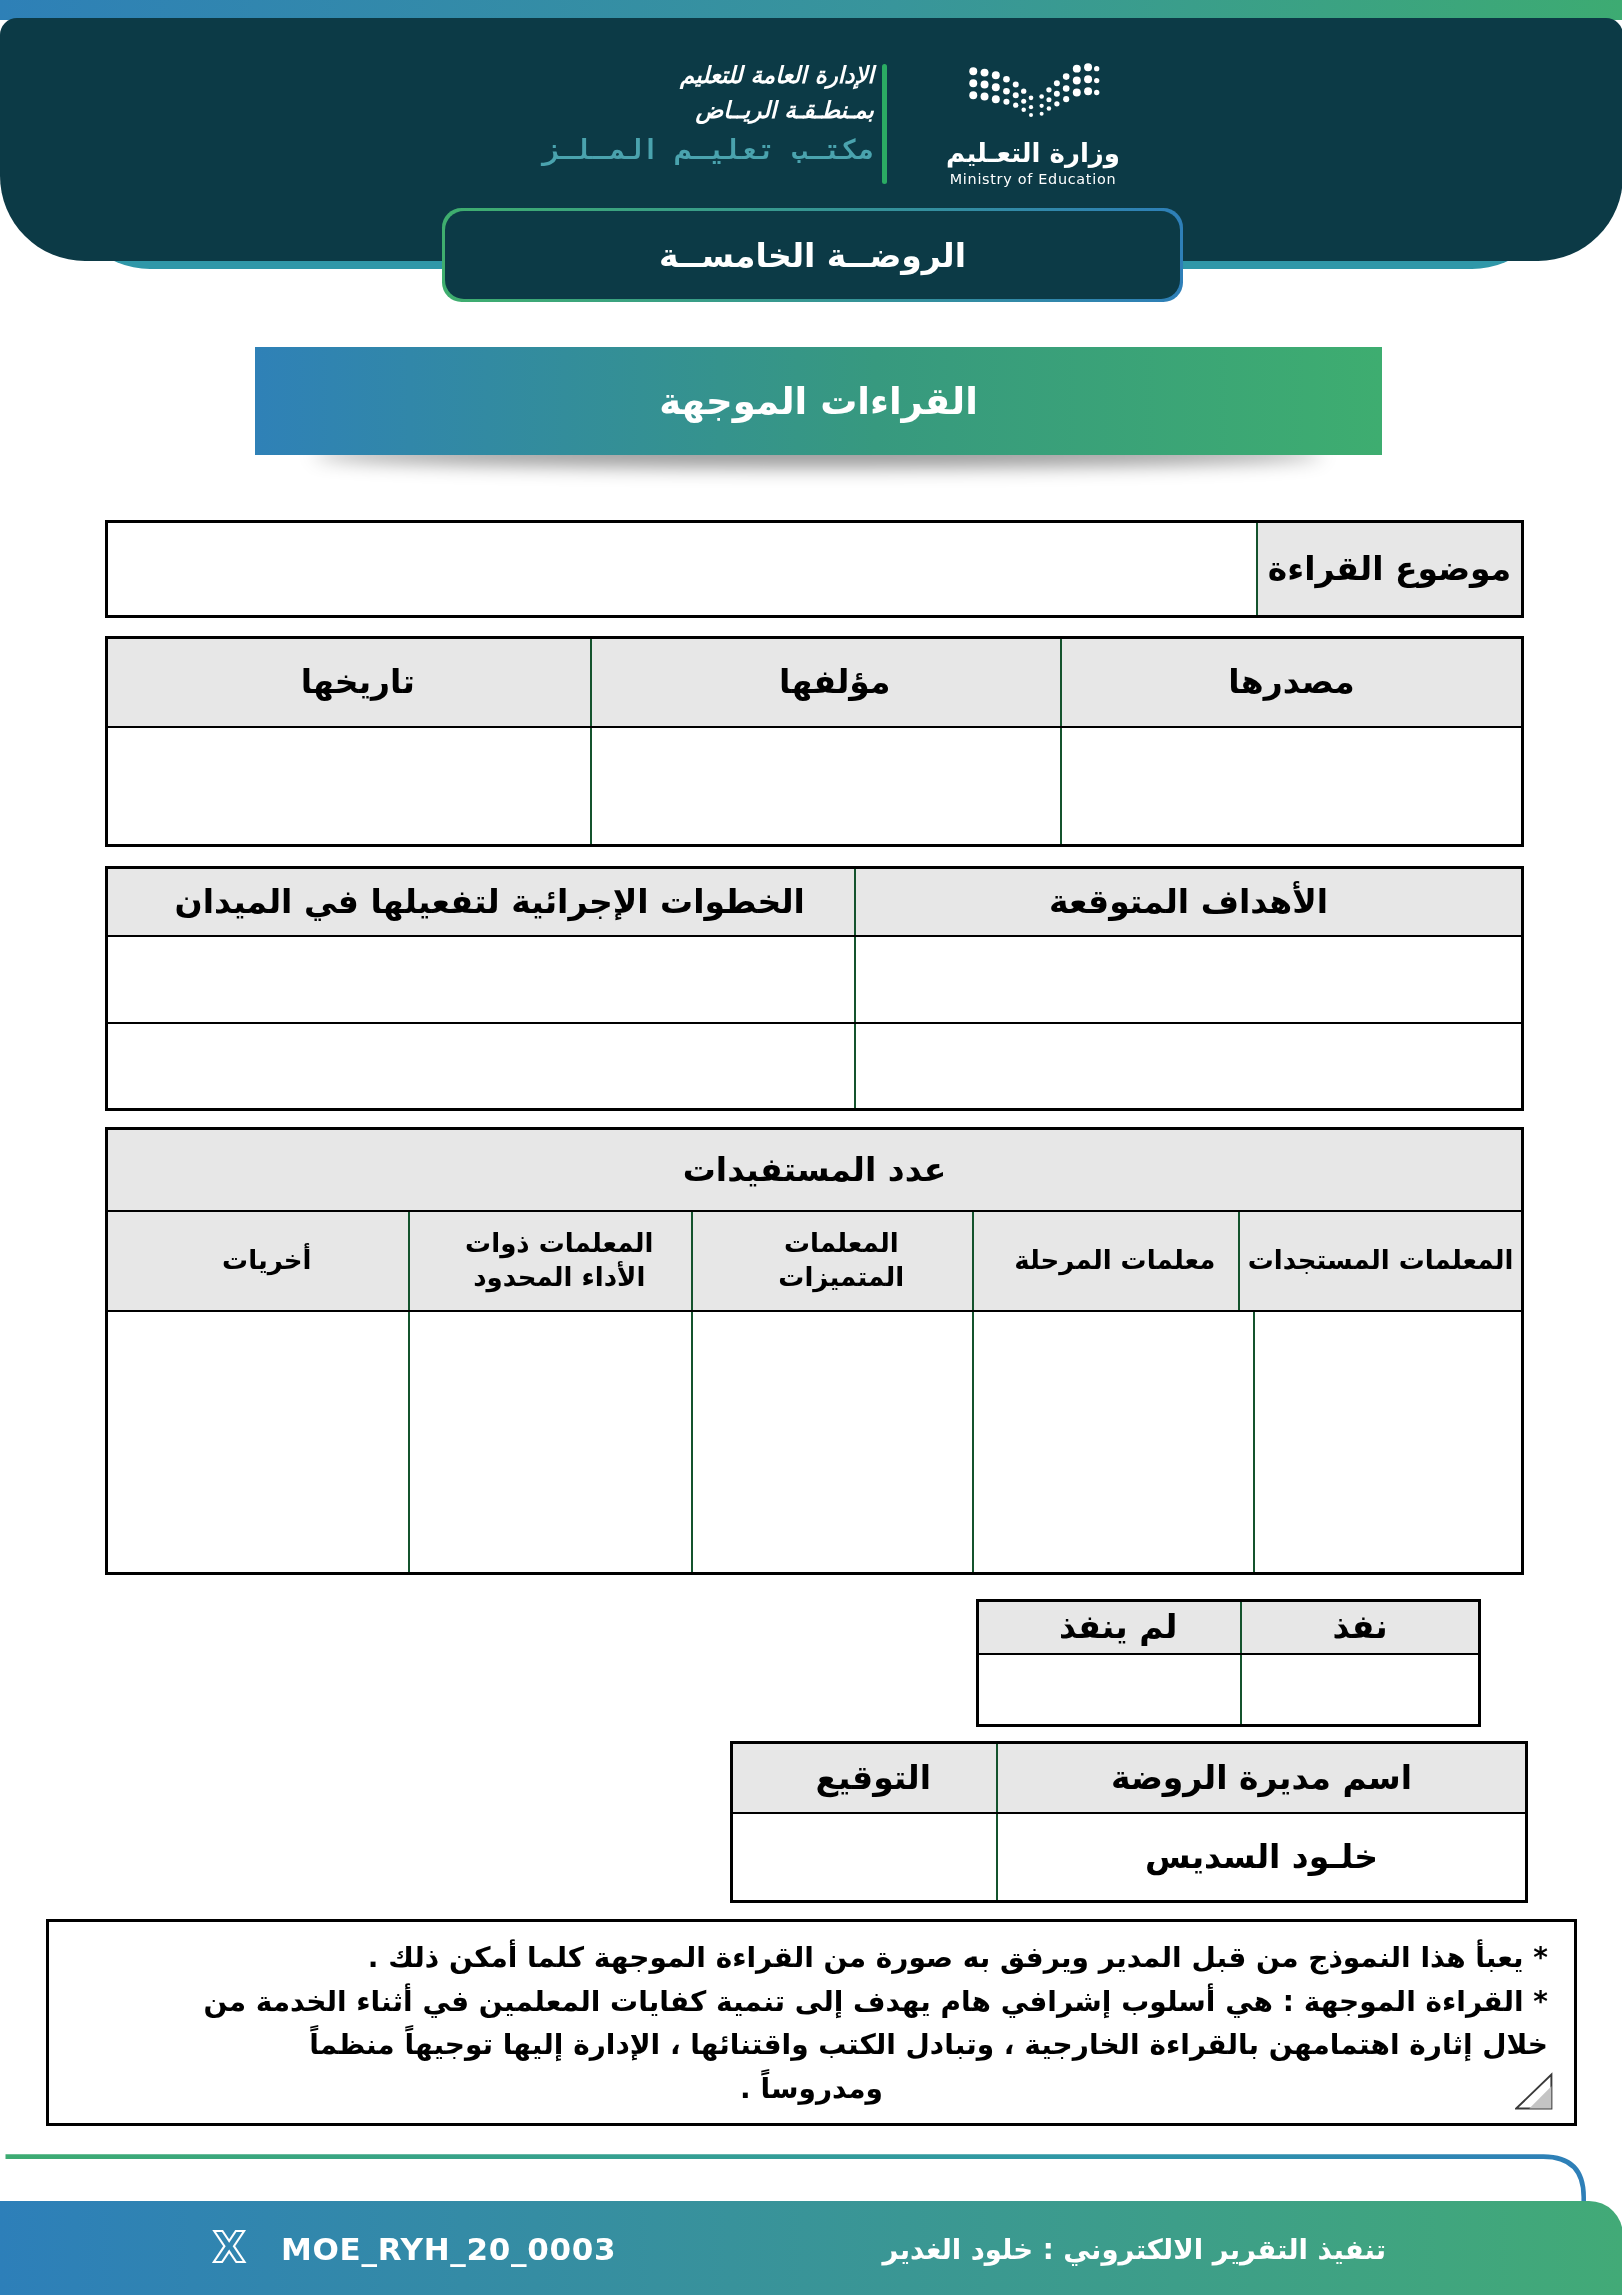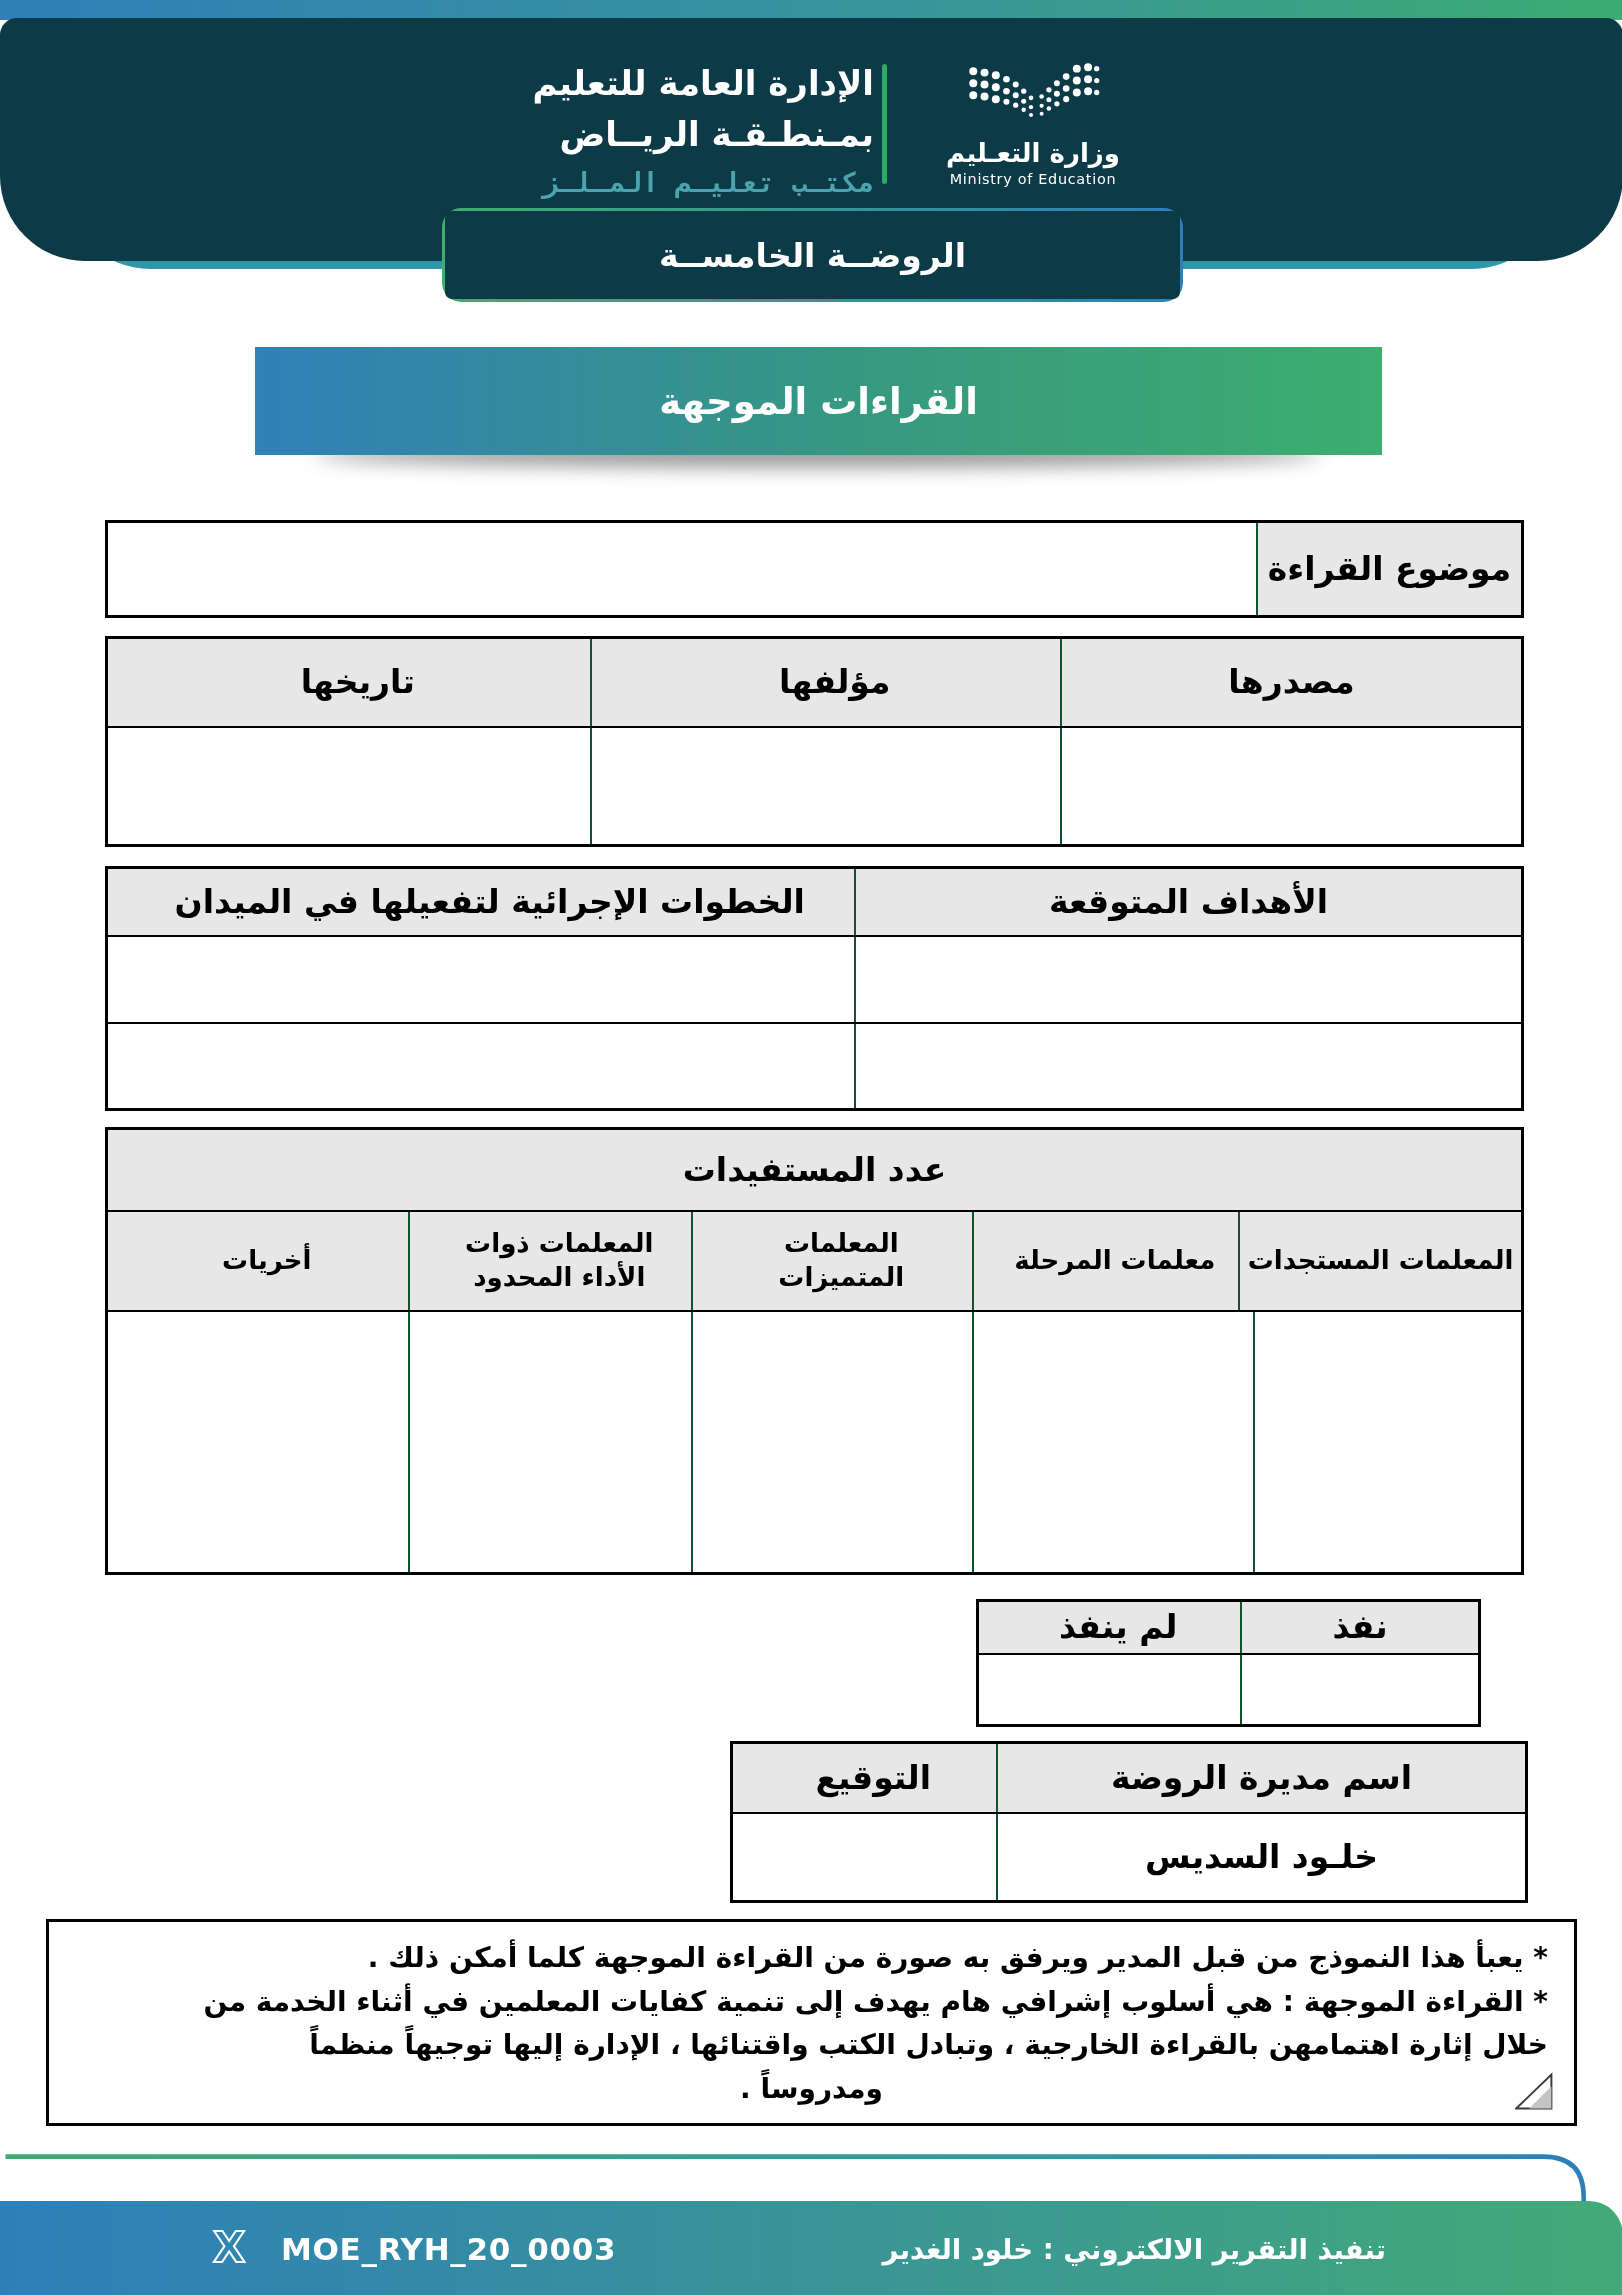--- a/index.html
+++ b/index.html
@@ -11,32 +11,32 @@
 
   
   #hdr-strip{left:0;top:0;width:1623px;height:19.6px;
     background:linear-gradient(90deg,#2e80b7 0%,#38959b 55%,#3dab72 100%);}
   #hdr-accent{left:65px;top:79px;width:1492px;height:190px;
     border-radius:0 0 85px 85px;background:#2f97a8;}
   #hdr-panel{left:0;top:18.3px;width:1623px;height:243px;background:#0c3a46;
     border-radius:17px 17px 85px 85px;}
   #hdr-text{top:58px;right:749px;text-align:right;direction:rtl;color:#fff;
     font-weight:bold;line-height:1.5;}
-  .org-line{font-size:34px;}
+  .org-line{font-size:23px;font-style:italic;}
   .office-line{font-size:27.5px;color:#4aa3ae;margin-top:3.9px;font-family:Liberation Mono, monospace;}
   #hdr-sep{left:882px;top:64px;width:4.6px;height:120px;background:#2bab63;border-radius:2.6px;}
   #logo{left:915px;top:62px;width:236px;text-align:center;color:#fff;}
   #logo svg{display:block;margin:0 auto;}
   .ministry-ar{font-size:26px;font-weight:bold;margin-top:2.6px;}
   .ministry-en{font-size:14.4px;margin-top:3.9px;letter-spacing:0.7px;}
 
   
   #school{left:442px;top:208px;width:741px;height:94px;border-radius:19.6px;
     background:linear-gradient(90deg,#3fae6e 0%,#2e7fb8 100%);}
-  #school-inner{position:absolute;inset:2.6px;background:#0c3a46;border-radius:7px;
+  #school-inner{position:absolute;inset:2.6px;background:#0c3a46;border-radius:19px;
     display:flex;align-items:center;justify-content:center;
     color:#fff;font-size:33px;font-weight:bold;}
 
   
   #banner{left:255px;top:347px;width:1127px;height:108px;
     background:linear-gradient(90deg,#2f81b7 0%,#37997f 55%,#3ead70 100%);
     display:flex;align-items:center;justify-content:center;
     color:#fff;font-size:37px;font-weight:bold;}
   #banner-shadow{left:314px;top:419px;width:1008px;height:26px;border-radius:50%;
     box-shadow:0 22px 19.6px rgba(0,0,0,0.42);z-index:-1;}

